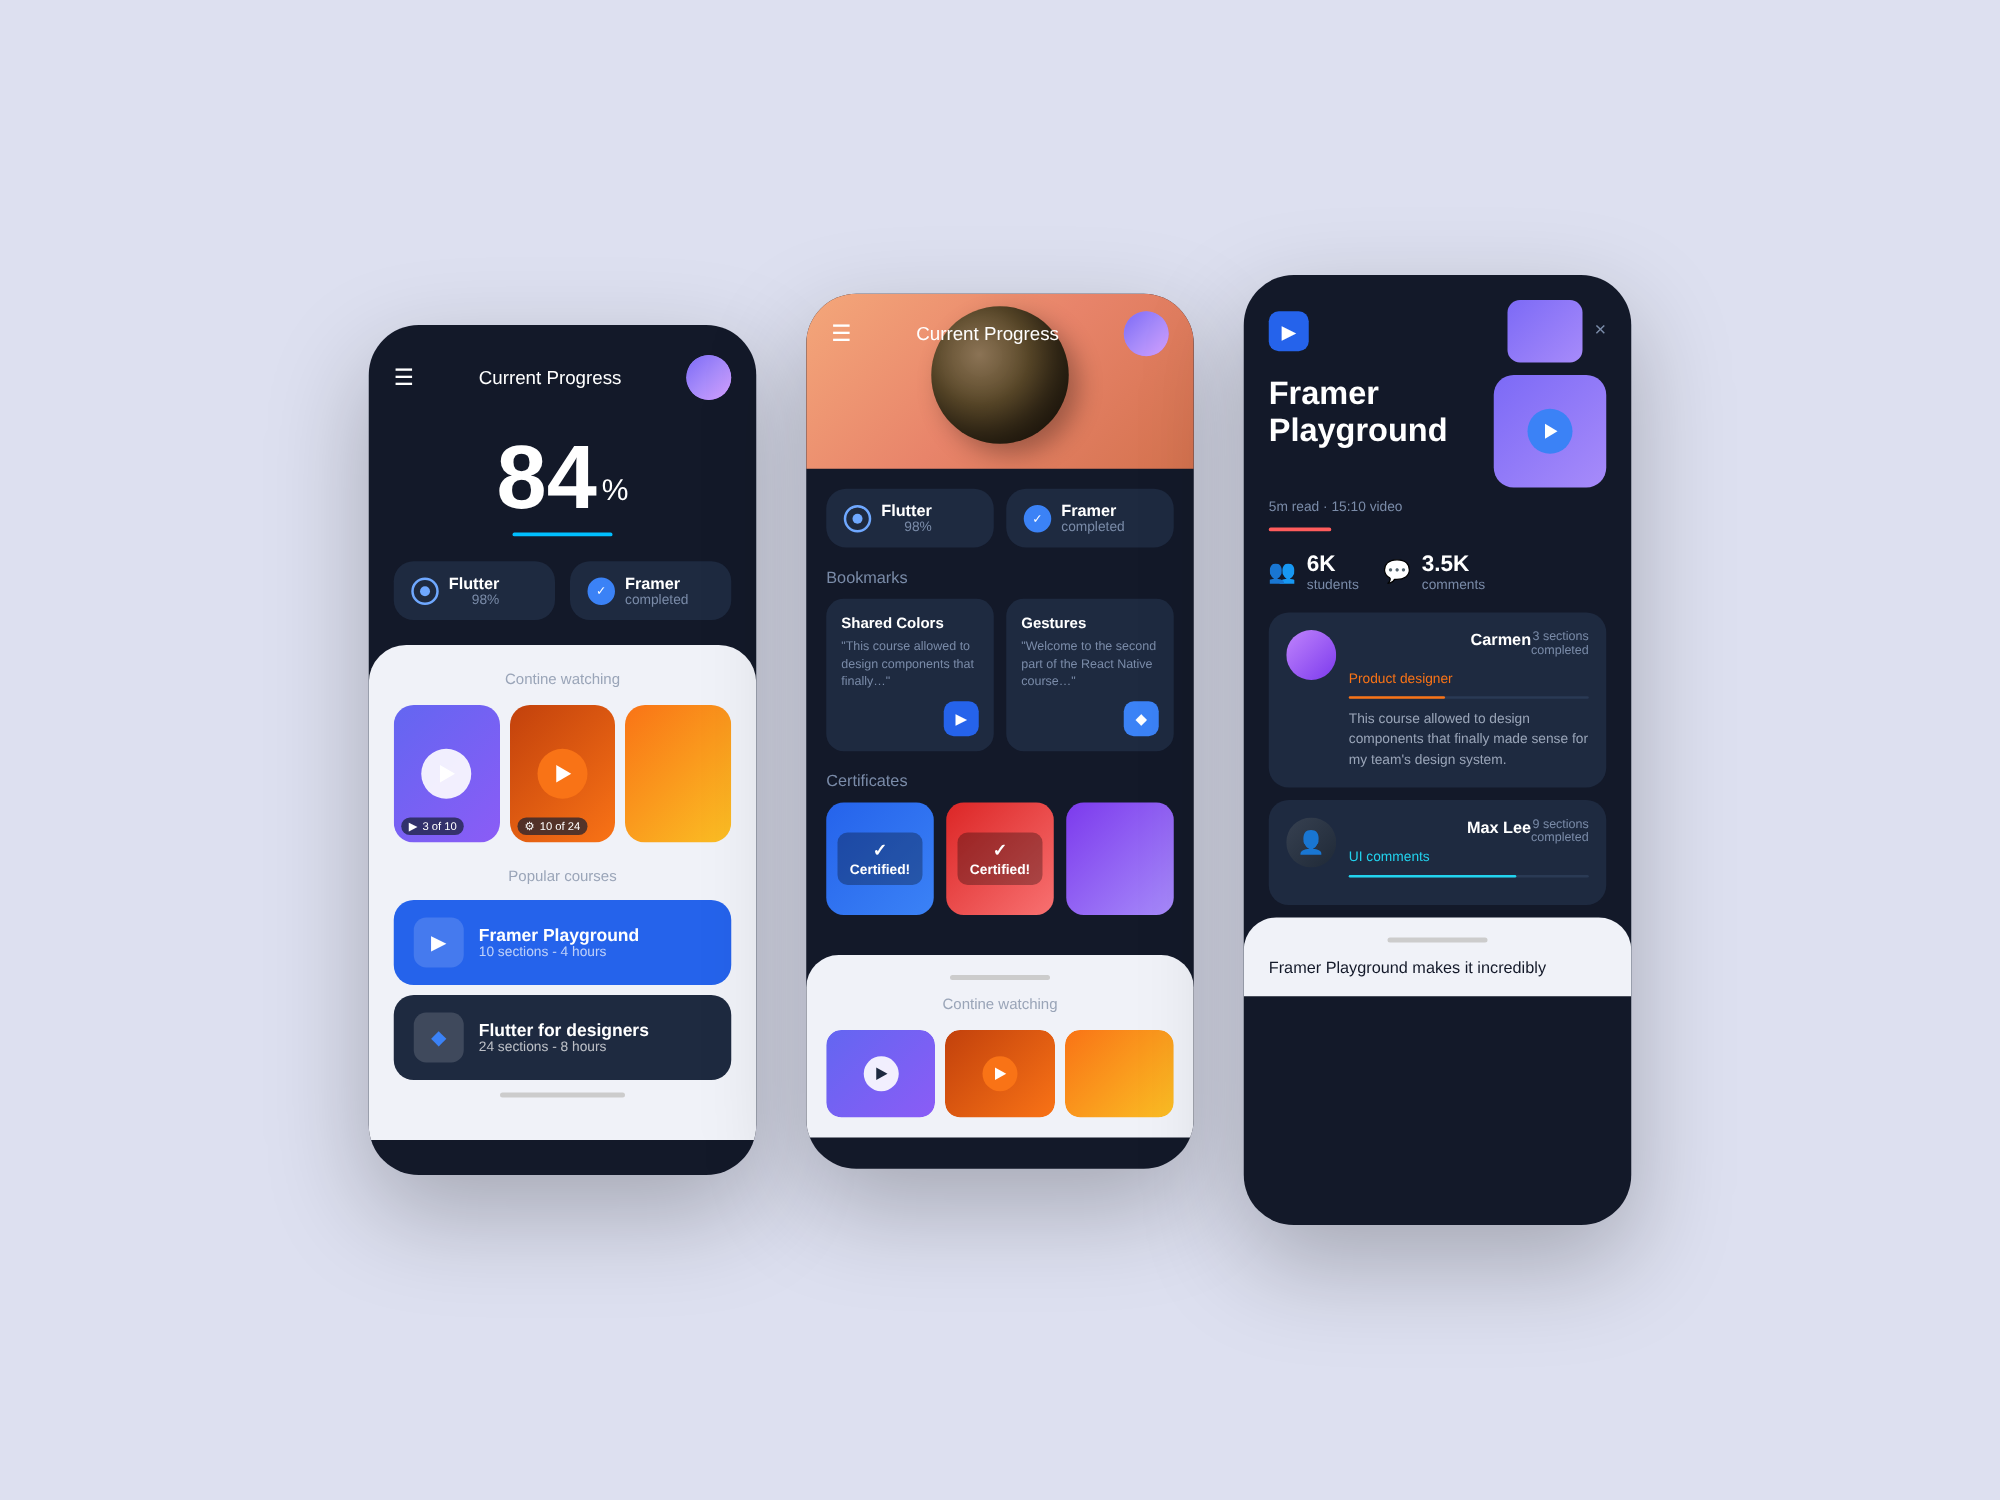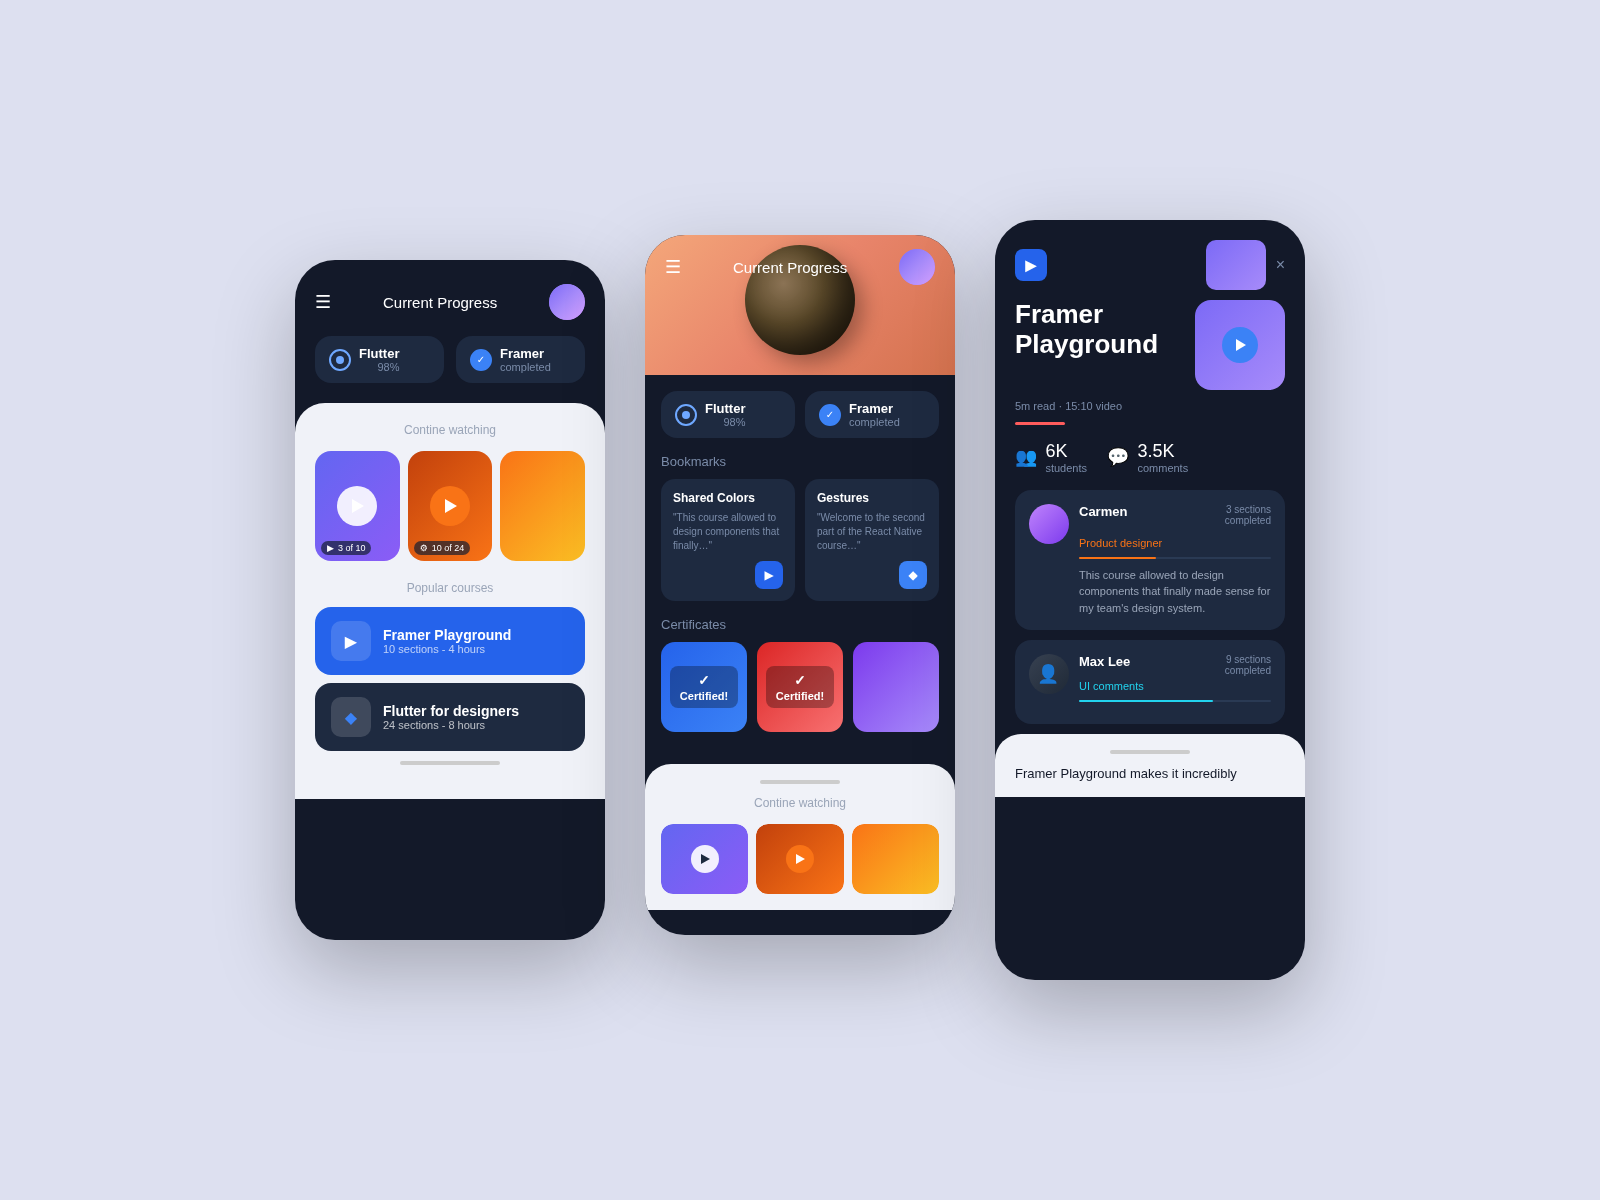--- a/index.html
+++ b/index.html
@@ -236,27 +236,27 @@
     }
     .hero-play {
       width: 36px; height: 36px; background: #3b82f6; border-radius: 50%;
       display: flex; align-items: center; justify-content: center; z-index: 2;
     }
     .stats-row {
       display: flex; gap: 20px; padding: 0 20px 16px;
     }
     .stat-item { display: flex; align-items: center; gap: 8px; }
     .stat-icon { font-size: 18px; color: #4f9cf9; }
-    .stat-number { color: #fff; font-size: 18px; font-weight: 400; }
+    .stat-number { color: #fff; font-size: 18px; font-weight: 700; }
     .stat-label { color: #7a8ba8; font-size: 11px; }
     .comments-section { padding: 0 20px; }
     .comment-card {
       background: #1e2a40; border-radius: 16px; padding: 14px; margin-bottom: 10px;
     }
-    .comment-header { display: flex; justify-content: space-between; margin-bottom: 4px; }
+    .comment-header { display: flex; justify-content: flex-end; margin-bottom: 4px; }
     .comment-user { color: #fff; font-size: 13px; font-weight: 600; }
     .comment-sections { color: #7a8ba8; font-size: 10px; text-align: right; }
     .comment-role { font-size: 11px; font-weight: 500; margin-bottom: 8px; }
     .role-designer { color: #f97316; margin-top: 11px; }
     .role-developer { color: #22d3ee; }
     .progress-mini { height: 2px; background: #2a3a54; border-radius: 1px; margin-bottom: 8px; }
     .progress-mini-fill { height: 100%; border-radius: 1px; }
     .fill-orange { background: #f97316; width: 40%; }
     .fill-cyan { background: #22d3ee; width: 70%; }
     .comment-text { color: #9aa5b8; font-size: 11px; line-height: 1.5; }
@@ -289,20 +289,24 @@
 
   <div class="phone phone1">
     <div class="phone1-header">
       <span class="hamburger-icon">☰</span>
       <span class="header-title">Current Progress</span>
       <div class="avatar-circle">
         <div class="avatar-img"></div>
       </div>
     </div>
 
+    <div class="progress-section">
+      <span class="progress-number">84</span><span class="progress-percent">%</span>
+      <div class="progress-bar-thin"></div>
+    </div>
 
     <div class="courses-pills">
       <div class="pill">
         <div class="pill-icon-circle">
           <div style="width:8px;height:8px;border-radius:50%;background:#6fa8ff;"></div>
         </div>
         <div>
           <div class="pill-name">Flutter</div>
           <div class="pill-sub">98%</div>
         </div>

